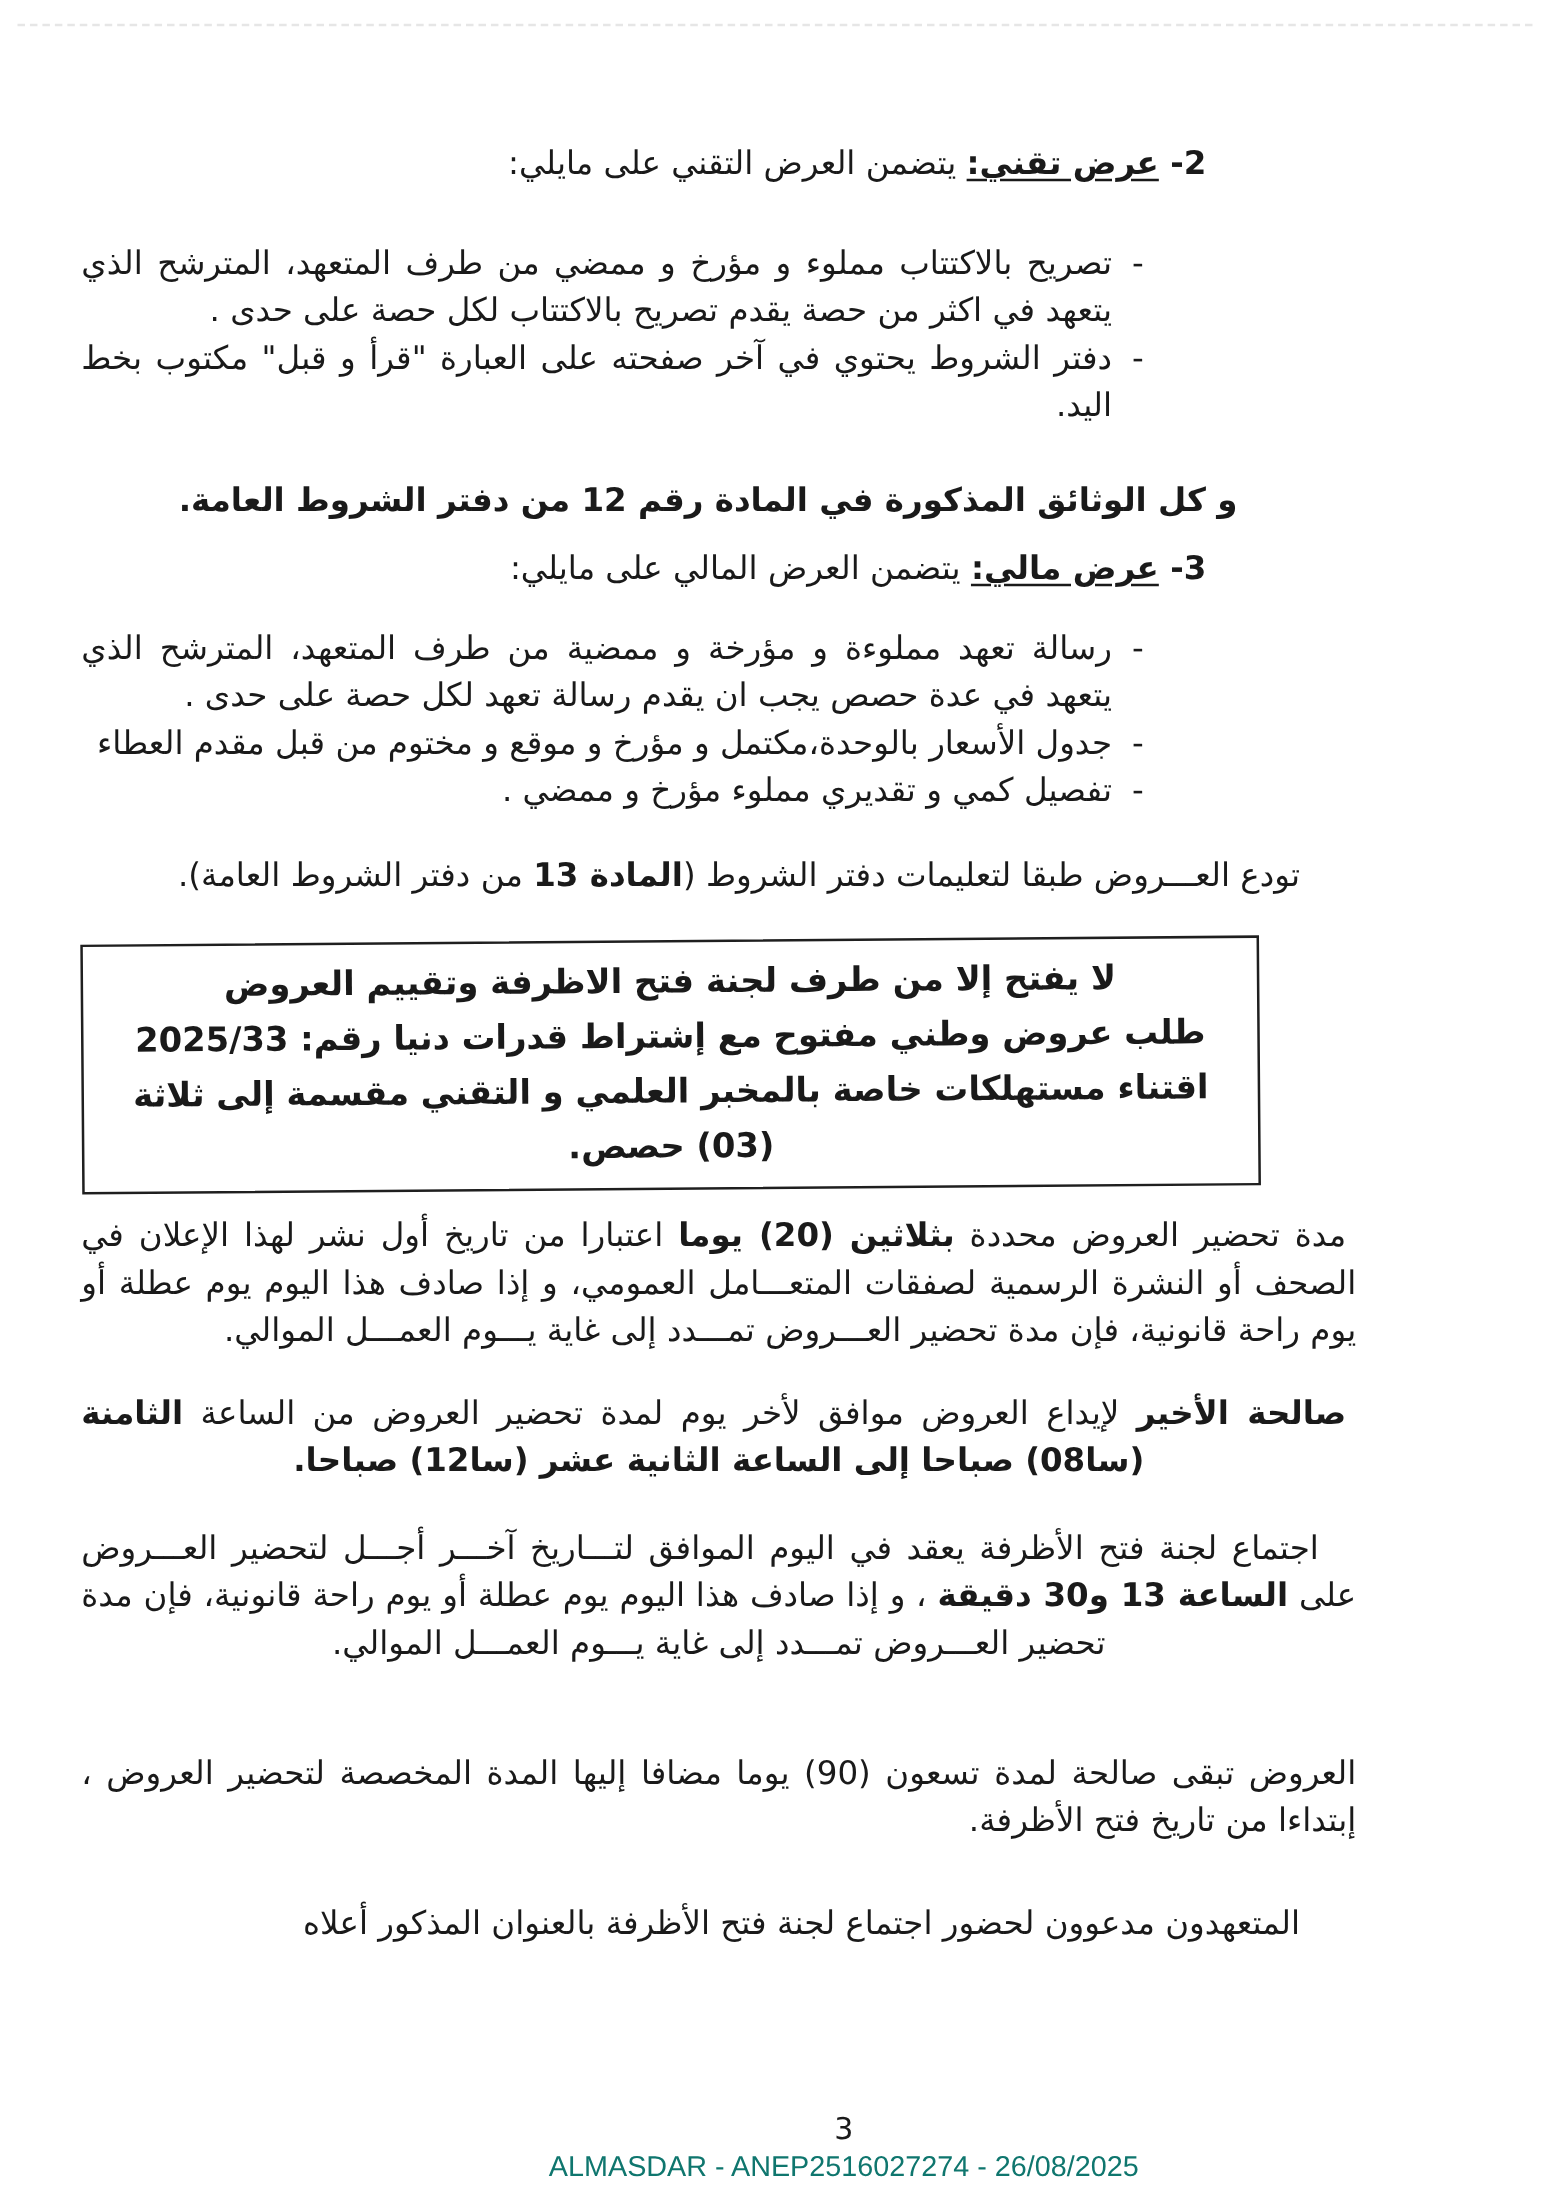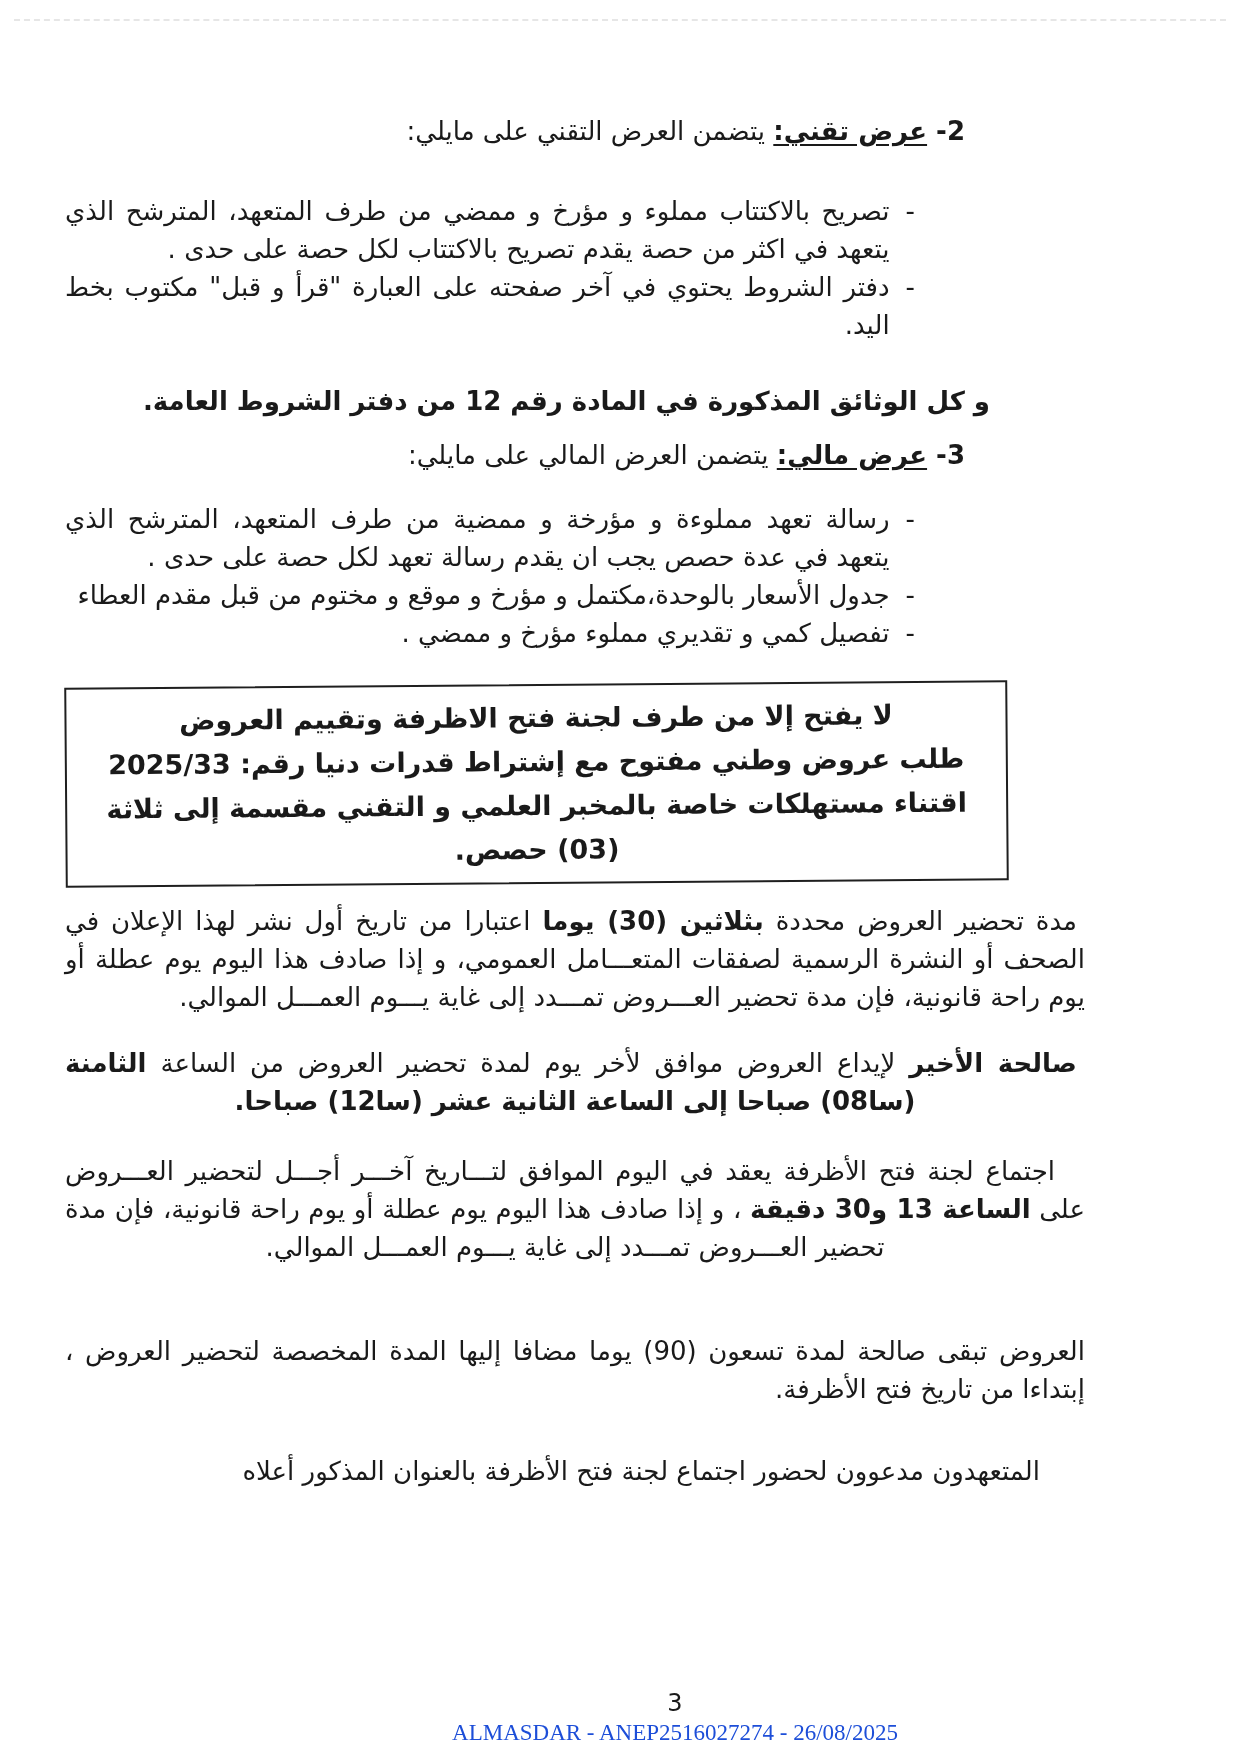--- a/index.html
+++ b/index.html
@@ -51,22 +51,22 @@
   .validity-note{margin:66px 0 0;text-align:justify;}
   .invitation-note{margin:44px 0 0;text-indent:45px;}
   .page-number{
     position:absolute;bottom:39px;left:110px;right:0;
     text-align:center;font-size:24px;line-height:24px;
   }
   .credit{
     position:absolute;bottom:8px;left:110px;right:0;
     text-align:center;font-size:23px;line-height:26px;
     direction:ltr;
-    font-family:Liberation Serif, serif;
-    color:#1d4ed8;
+    font-family:Liberation Sans, sans-serif;
+    color:#0f766e;
   }
 </style>
 </head>
 <body>
 
 <div class="page">
   <div class="scan-line"></div>
 
   <div class="content">
 
@@ -95,30 +95,31 @@
       <div class="bullet">
         <span class="dash">-</span>
         <div class="btext">جدول الأسعار بالوحدة،مكتمل و مؤرخ و موقع و مختوم من قبل مقدم العطاء</div>
       </div>
       <div class="bullet">
         <span class="dash">-</span>
         <div class="btext">تفصيل كمي و تقديري مملوء مؤرخ و ممضي .</div>
       </div>
     </div>
 
+    <p class="deposit-note"><span>تودع العـــروض طبقا لتعليمات دفتر الشروط (</span><b>المادة 13</b><span> من دفتر الشروط العامة).</span></p>
 
 
     <div class="notice-box">
       <div>لا يفتح إلا من طرف لجنة فتح الاظرفة وتقييم العروض</div>
       <div>طلب عروض وطني مفتوح مع إشتراط قدرات دنيا رقم: 2025/33</div>
       <div>اقتناء مستهلكات خاصة بالمخبر العلمي و التقني مقسمة إلى ثلاثة (03) حصص.</div>
     </div>
 
 
-    <p class="duration-note"><span>مدة تحضير العروض محددة </span><b>بثلاثين (30) يوما</b><span> اعتبارا من تاريخ أول نشر لهذا الإعلان في الصحف أو النشرة الرسمية لصفقات المتعـــامل العمومي، و إذا صادف هذا اليوم يوم عطلة أو يوم راحة قانونية، فإن مدة تحضير العـــروض تمـــدد إلى غاية يـــوم العمـــل الموالي.</span></p>
+    <p class="duration-note"><span>مدة تحضير العروض محددة </span><b>بثلاثين (20) يوما</b><span> اعتبارا من تاريخ أول نشر لهذا الإعلان في الصحف أو النشرة الرسمية لصفقات المتعـــامل العمومي، و إذا صادف هذا اليوم يوم عطلة أو يوم راحة قانونية، فإن مدة تحضير العـــروض تمـــدد إلى غاية يـــوم العمـــل الموالي.</span></p>
 
     <p class="lastday-note"><b>صالحة الأخير</b><span> لإيداع العروض موافق لأخر يوم لمدة تحضير العروض من الساعة </span><b>الثامنة ⁦(08سا)⁩ صباحا إلى الساعة الثانية عشر ⁦(12سا)⁩ صباحا.</b></p>
 
     <p class="opening-note"><span>اجتماع لجنة فتح الأظرفة يعقد في اليوم الموافق لتـــاريخ آخـــر أجـــل لتحضير العـــروض على </span><b>الساعة 13 و30 دقيقة</b><span> ، و إذا صادف هذا اليوم يوم عطلة أو يوم راحة قانونية، فإن مدة تحضير العـــروض تمـــدد إلى غاية يـــوم العمـــل الموالي.</span></p>
 
     <p class="validity-note">العروض تبقى صالحة لمدة تسعون (90) يوما مضافا إليها المدة المخصصة لتحضير العروض ، إبتداءا من تاريخ فتح الأظرفة.</p>
 
     <p class="invitation-note">المتعهدون مدعوون لحضور اجتماع لجنة فتح الأظرفة بالعنوان المذكور أعلاه</p>
 
   </div>

